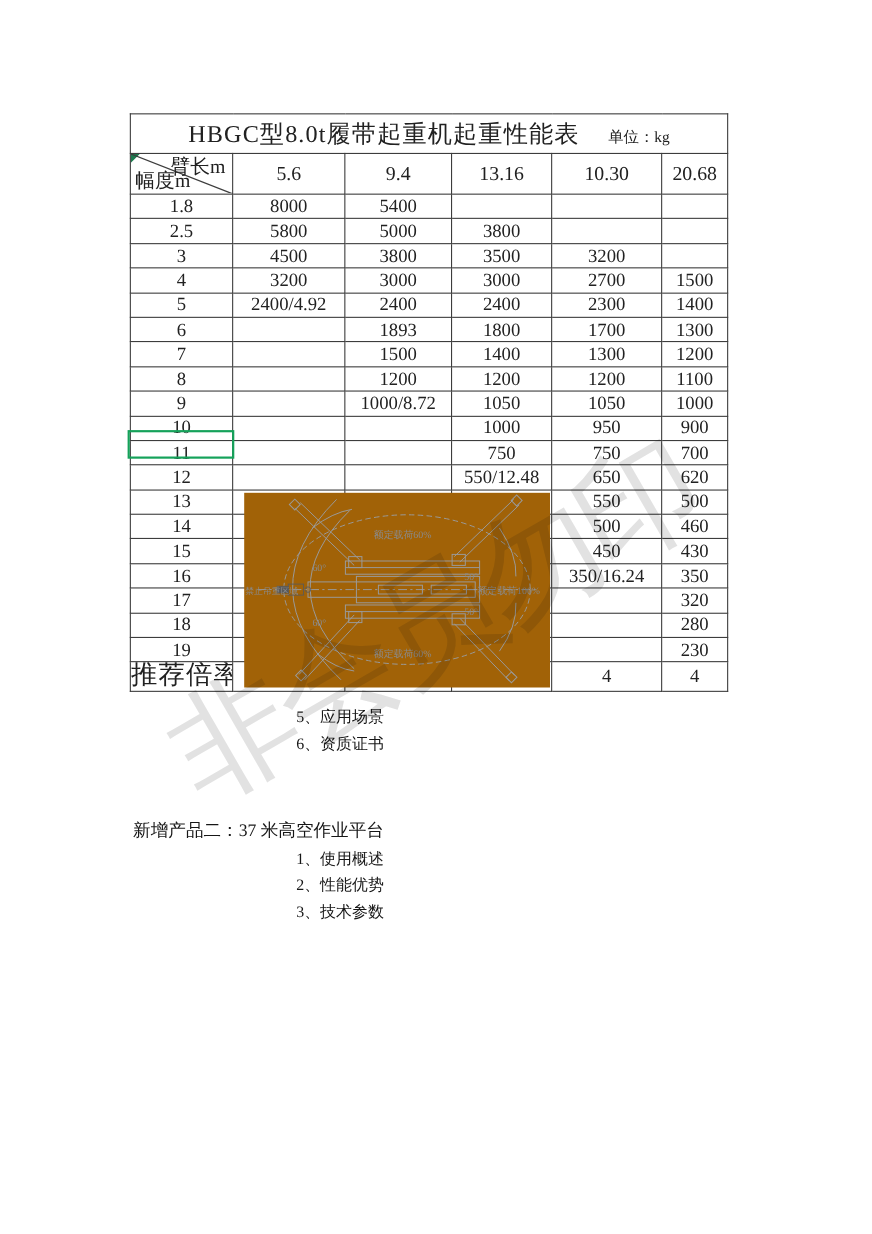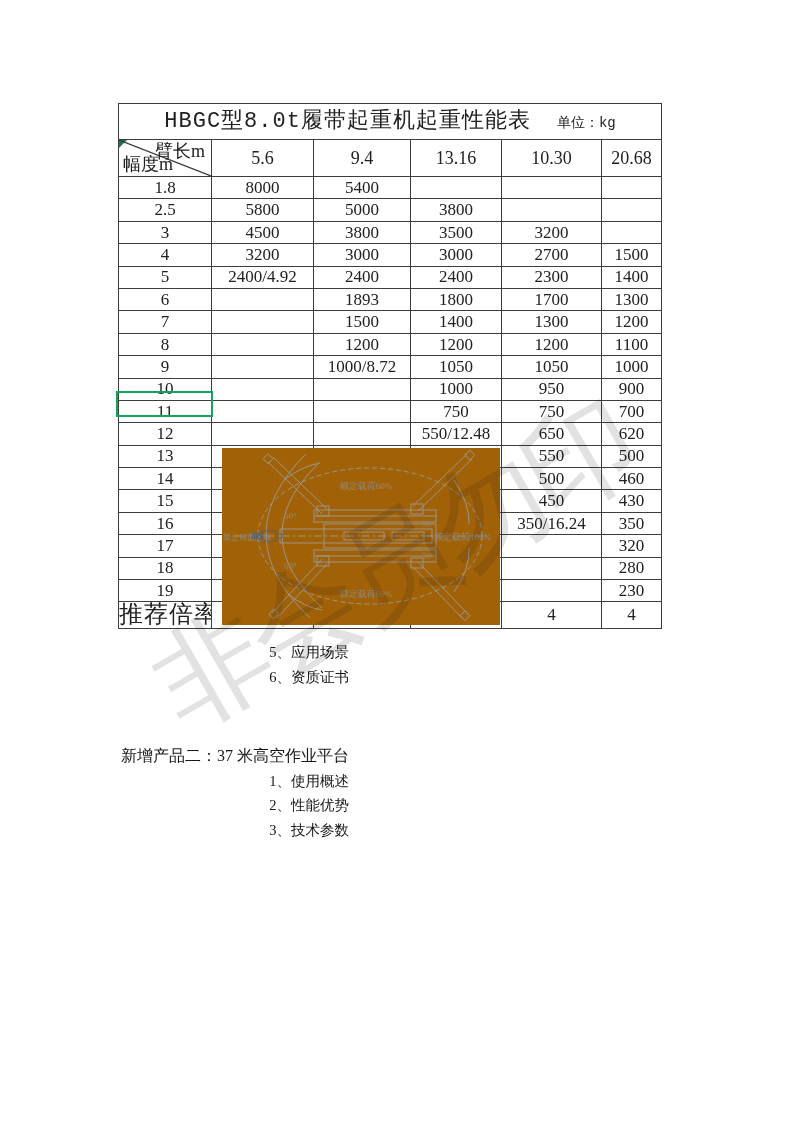--- a/index.html
+++ b/index.html
@@ -13,21 +13,21 @@
     position:absolute; left:118px; top:103px; width:543px;
     border-collapse:collapse; table-layout:fixed; z-index:1;
     font-family:"Liberation Serif", serif;
   }
   table.crane td {
     border:1.5px solid #3d3d3d; text-align:center; vertical-align:middle;
     padding:0; font-size:17px; height:21.4px; line-height:1.05;
     overflow:hidden; white-space:nowrap; color:#212121;
   }
   tr.title-row td { height:35px; border-bottom:1.5px solid #3d3d3d; }
-  .title-wrap { display:flex; align-items:baseline; justify-content:center; gap:26px;font-family:Liberation Mono, monospace; }
+  .title-wrap { display:flex; align-items:baseline; justify-content:center; gap:26px; }
   .tbl-title { font-size:22px; letter-spacing:1px; }
   .tbl-unit  { font-size:14px; }
   tr.head-row td { height:36px; font-size:18px; }
   td.corner { position:relative; font-size:13px; }
   .corner-svg { position:absolute; left:0; top:0; width:100%; height:100%; }
   .corner-top { position:absolute; right:6px; top:2px; }
   .corner-bottom { position:absolute; left:4px; bottom:2px; }
   .corner-flag {
     position:absolute; left:0; top:0; width:0; height:0;
     border-top:8px solid #1d7a4f; border-right:8px solid transparent;

